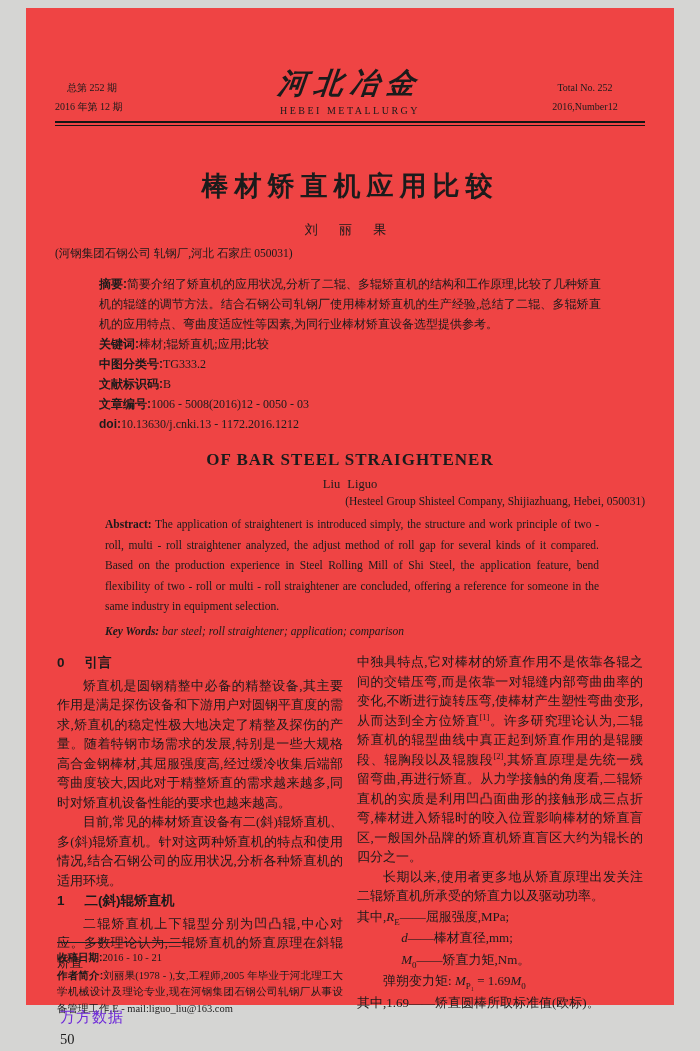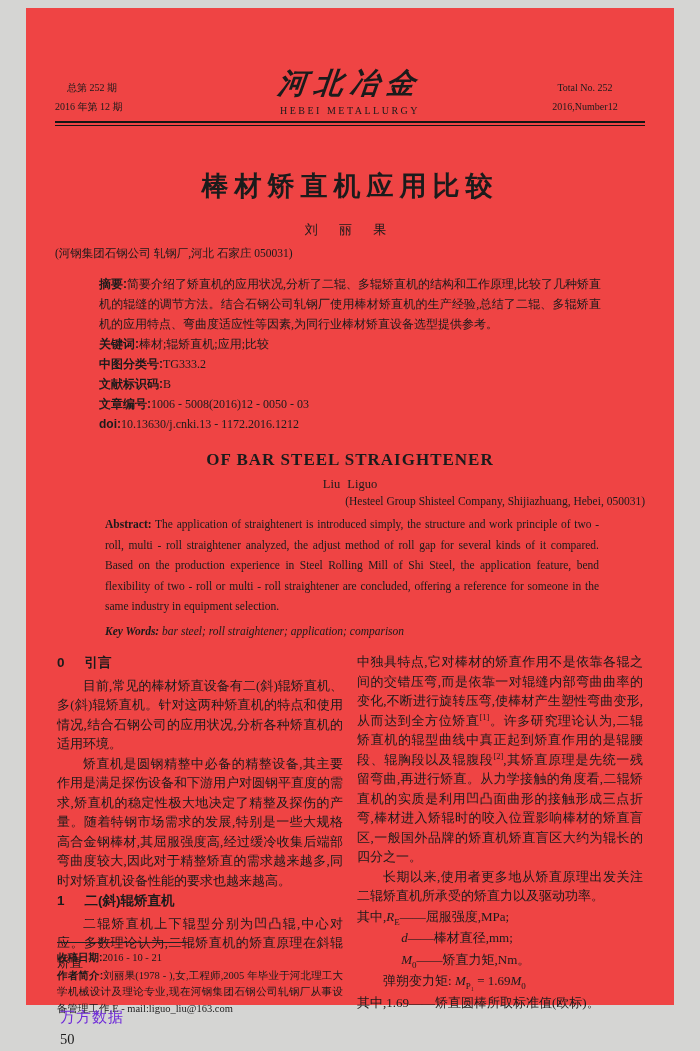--- a/index.html
+++ b/index.html
@@ -150,22 +150,22 @@
 
   <div class="abs-en">
     <p><b>Abstract:</b><span> The application of straightenert is introduced simply, the structure and work principle of two - roll, multi - roll straightener analyzed, the adjust method of roll gap for several kinds of it compared. Based on the production experience in Steel Rolling Mill of Shi Steel, the application feature, bend flexibility of two - roll or multi - roll straightener are concluded, offering a reference for someone in the same industry in equipment selection.</span></p>
     <p class="kw"><b>Key Words:</b><span> bar steel; roll straightener; application; comparison</span></p>
   </div>
 
   <div class="columns">
 
     <div class="col col-left">
       <h2 class="sec"><span class="secnum">0</span><span>引言</span></h2>
+      <p class="indent">矫直机是圆钢精整中必备的精整设备,其主要作用是满足探伤设备和下游用户对圆钢平直度的需求,矫直机的稳定性极大地决定了精整及探伤的产量。随着特钢市场需求的发展,特别是一些大规格高合金钢棒材,其屈服强度高,经过缓冷收集后端部弯曲度较大,因此对于精整矫直的需求越来越多,同时对矫直机设备性能的要求也越来越高。</p>
       <p class="indent">目前,常见的棒材矫直设备有二(斜)辊矫直机、多(斜)辊矫直机。针对这两种矫直机的特点和使用情况,结合石钢公司的应用状况,分析各种矫直机的适用环境。</p>
-      <p class="indent">矫直机是圆钢精整中必备的精整设备,其主要作用是满足探伤设备和下游用户对圆钢平直度的需求,矫直机的稳定性极大地决定了精整及探伤的产量。随着特钢市场需求的发展,特别是一些大规格高合金钢棒材,其屈服强度高,经过缓冷收集后端部弯曲度较大,因此对于精整矫直的需求越来越多,同时对矫直机设备性能的要求也越来越高。</p>
       <h2 class="sec"><span class="secnum">1</span><span>二(斜)辊矫直机</span></h2>
       <p class="indent">二辊矫直机上下辊型分别为凹凸辊,中心对应。多数理论认为,二辊矫直机的矫直原理在斜辊矫直</p>
 
       <div class="footnote">
         <div class="fn-rule"></div>
         <p><b class="hei">收稿日期:</b><span>2016 - 10 - 21</span></p>
         <p><b class="hei">作者简介:</b><span>刘丽果(1978 - ),女,工程师,2005 年毕业于河北理工大学机械设计及理论专业,现在河钢集团石钢公司轧钢厂从事设备管理工作,E - mail:liguo_liu@163.com</span></p>
       </div>
       <div class="pageno">50</div>
     </div>

